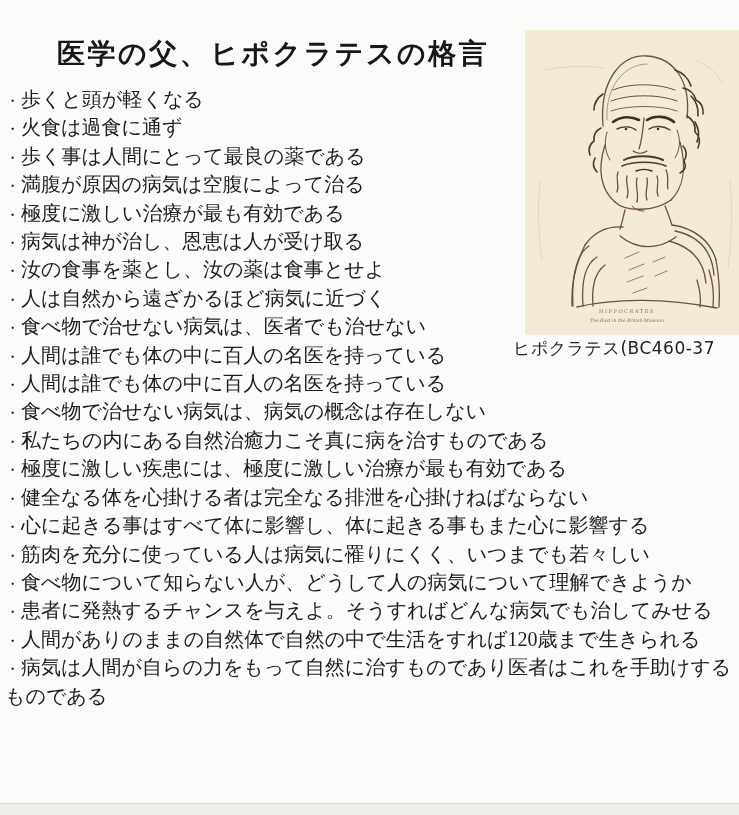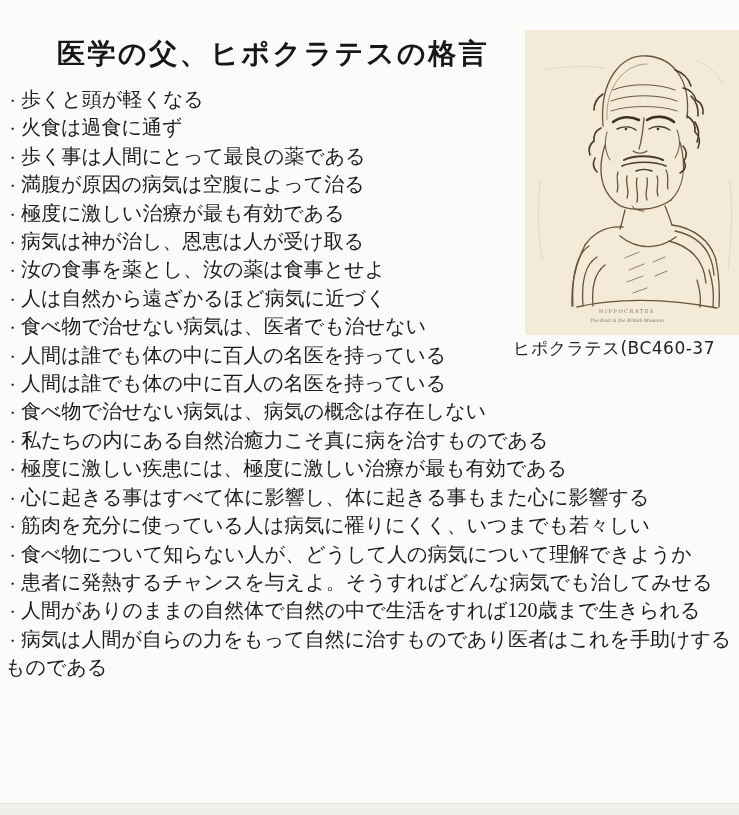--- a/index.html
+++ b/index.html
@@ -49,20 +49,21 @@
     <div class="maxim"><span class="bullet">・</span><span>極度に激しい治療が最も有効である</span></div>
     <div class="maxim"><span class="bullet">・</span><span>病気は神が治し、恩恵は人が受け取る</span></div>
     <div class="maxim"><span class="bullet">・</span><span>汝の食事を薬とし、汝の薬は食事とせよ</span></div>
     <div class="maxim"><span class="bullet">・</span><span>人は自然から遠ざかるほど病気に近づく</span></div>
     <div class="maxim"><span class="bullet">・</span><span>食べ物で治せない病気は、医者でも治せない</span></div>
     <div class="maxim"><span class="bullet">・</span><span>人間は誰でも体の中に百人の名医を持っている</span></div>
     <div class="maxim"><span class="bullet">・</span><span>人間は誰でも体の中に百人の名医を持っている</span></div>
     <div class="maxim"><span class="bullet">・</span><span>食べ物で治せない病気は、病気の概念は存在しない</span></div>
     <div class="maxim"><span class="bullet">・</span><span>私たちの内にある自然治癒力こそ真に病を治すものである</span></div>
     <div class="maxim"><span class="bullet">・</span><span>極度に激しい疾患には、極度に激しい治療が最も有効である</span></div>
+    <div class="maxim"><span class="bullet">・</span><span>健全なる体を心掛ける者は完全なる排泄を心掛けねばならない</span></div>
     <div class="maxim"><span class="bullet">・</span><span>心に起きる事はすべて体に影響し、体に起きる事もまた心に影響する</span></div>
     <div class="maxim"><span class="bullet">・</span><span>筋肉を充分に使っている人は病気に罹りにくく、いつまでも若々しい</span></div>
     <div class="maxim"><span class="bullet">・</span><span>食べ物について知らない人が、どうして人の病気について理解できようか</span></div>
     <div class="maxim"><span class="bullet">・</span><span>患者に発熱するチャンスを与えよ。そうすればどんな病気でも治してみせる</span></div>
     <div class="maxim"><span class="bullet">・</span><span>人間がありのままの自然体で自然の中で生活をすれば120歳まで生きられる</span></div>
     <div class="maxim"><span class="bullet">・</span><span>病気は人間が自らの力をもって自然に治すものであり医者はこれを手助けするものである</span></div>
   </div>
 
 <div class="portrait-paper">
   <svg viewBox="0 0 214 305" aria-hidden="true">

